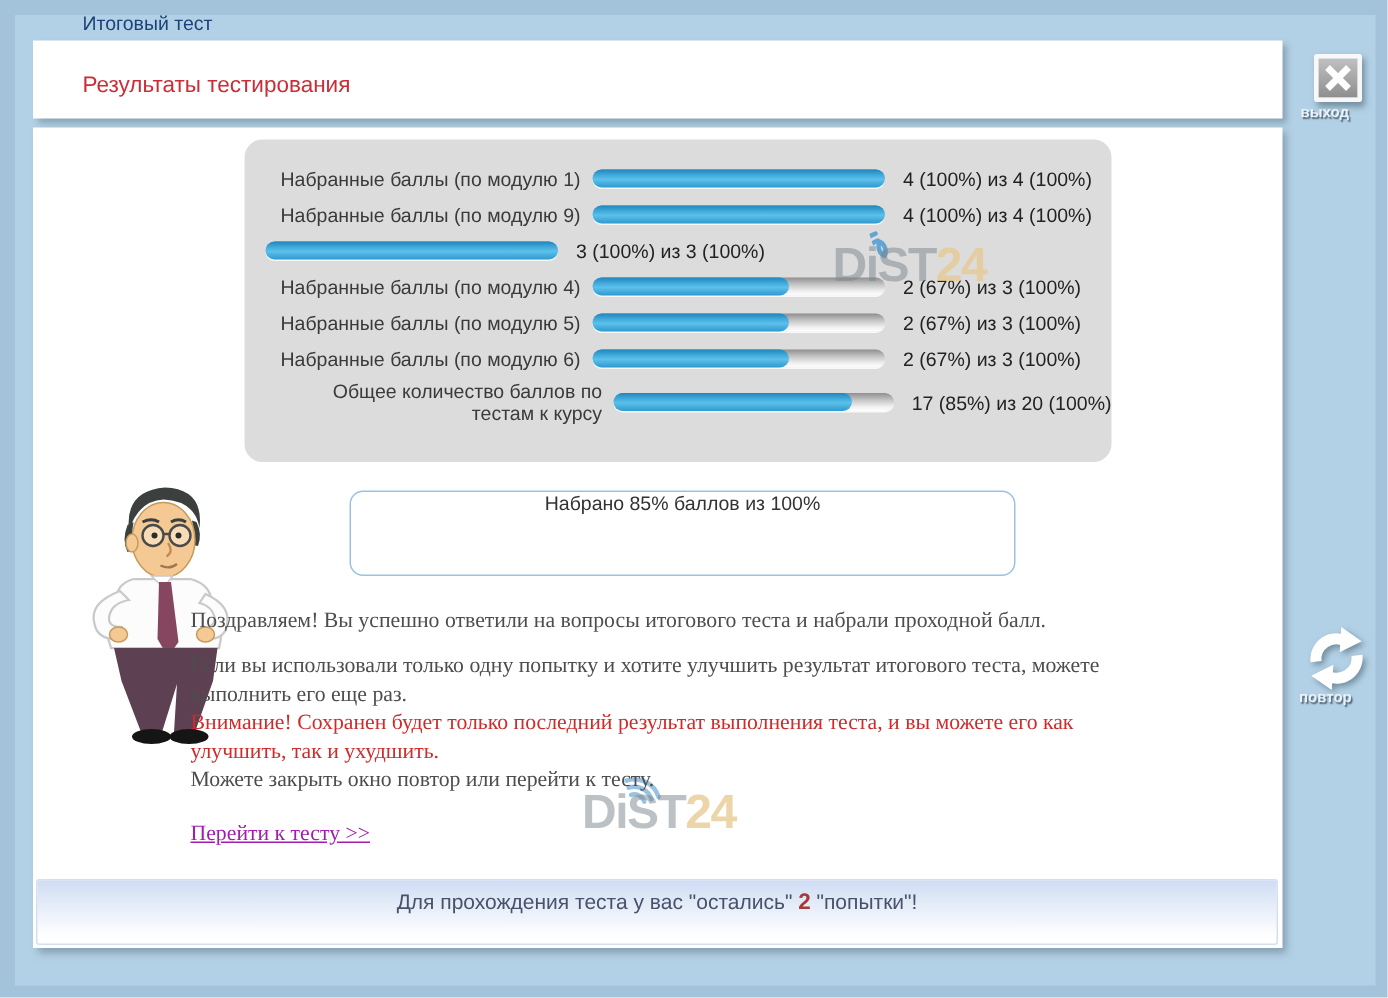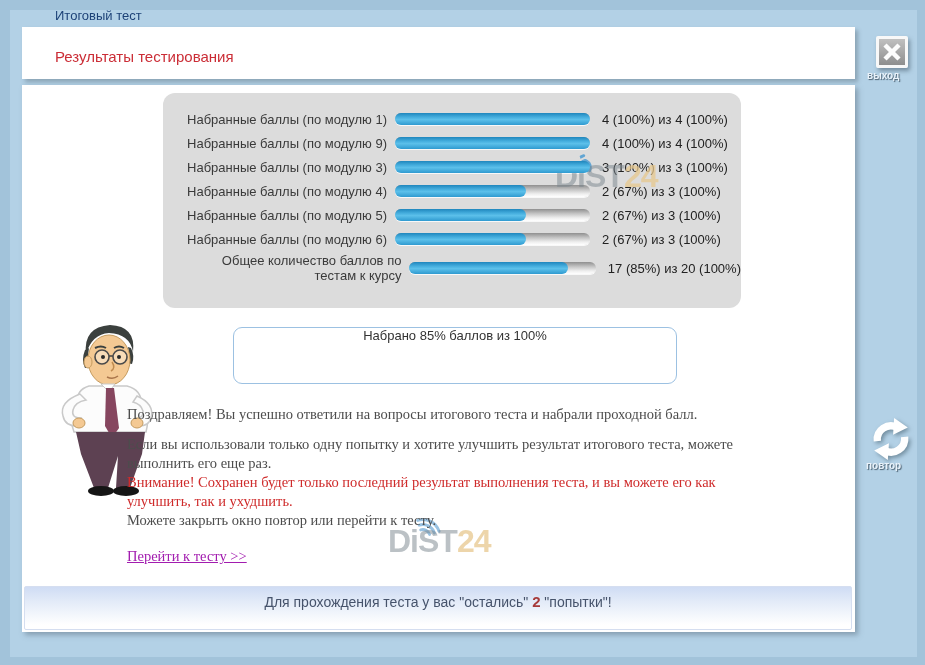--- a/index.html
+++ b/index.html
@@ -128,21 +128,20 @@
 
   <div class="result-row">
     <div class="row-label">Набранные баллы (по модулю 9)</div>
     <div class="bar-track">
       <div class="bar-fill" style="width: 100%;"></div>
     </div>
     <div class="row-value">4 (100%) из 4 (100%)</div>
   </div>
 
   <div class="result-row">
-    <div class="row-label">Набранные баллы (по модулю 3)</div>
     <div class="bar-track">
       <div class="bar-fill" style="width: 100%;"></div>
     </div>
     <div class="row-value">3 (100%) из 3 (100%)</div>
   </div>
 
   <div class="result-row">
     <div class="row-label">Набранные баллы (по модулю 4)</div>
     <div class="bar-track">
       <div class="bar-fill" style="width: 67%;"></div>

